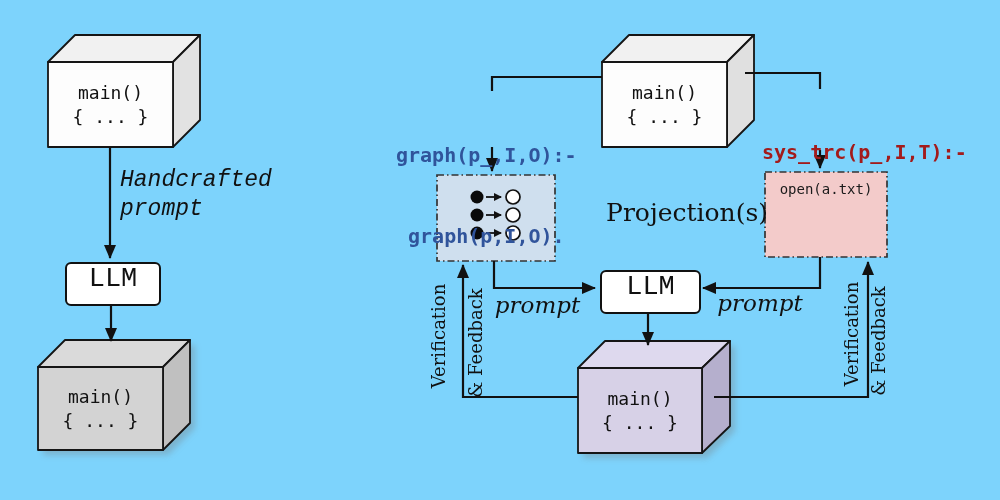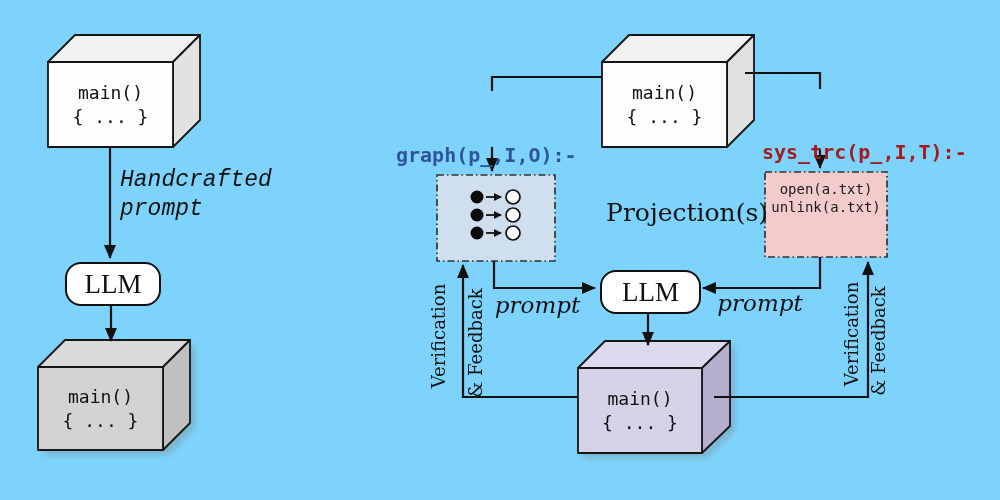--- a/index.html
+++ b/index.html
@@ -5,23 +5,23 @@
   html,body{margin:0;padding:0;background:#ffffff;}
   #canvas{position:relative;width:1000px;height:500px;background:#7dd3fc;overflow:hidden;
           font-family:"DejaVu Serif",serif;color:#111;}
   #overlay{position:absolute;left:0;top:0;width:1000px;height:500px;}
   .boxtext{position:absolute;display:flex;flex-direction:column;align-items:center;justify-content:center;
            font-family:"DejaVu Sans Mono",monospace;font-size:18px;line-height:1.3;color:#111;}
   .rule{position:absolute;font-family:"DejaVu Sans Mono",monospace;font-size:20px;font-weight:bold;
         line-height:27px;white-space:pre;text-align:center;}
   .rule-graph{color:#30549b;}
   .rule-trace{color:#a31b1b;}
-  .llmnode{position:absolute;display:flex;align-items:center;justify-content:center;
-           background:#ffffff;border:2px solid #111;border-radius:16px;
-           font-family:Liberation Serif, serif;font-size:27px;}
+  .llmnode{position:absolute;display:flex;justify-content:center;
+           background:#ffffff;border:2px solid #111;border-radius:6px;
+           font-family:Liberation Mono, monospace;font-size:27px;}
   .italic-label{position:absolute;font-family:"DejaVu Serif",serif;font-style:italic;font-size:23px;
                 line-height:1.25;}
   .serif-label{position:absolute;font-family:"DejaVu Serif",serif;font-size:25px;}
   .tracebox-text{position:absolute;font-family:"DejaVu Sans Mono",monospace;font-size:14px;
                  line-height:1.32;text-align:center;color:#1a1a1a;}
   .vlabel{position:absolute;width:120px;height:20px;transform:rotate(-90deg);transform-origin:center;
           font-family:"DejaVu Serif",serif;font-size:18px;text-align:center;line-height:20px;}
 </style>
 </head>
 <body>
@@ -125,31 +125,31 @@
     <div>{ ... }</div>
   </div>
 
   <div class="boxtext" style="left:602px;top:62px;width:125px;height:85px;">
     <div>main()</div>
     <div>{ ... }</div>
   </div>
 
   <div class="rule rule-graph" style="left:396px;top:88px;">
     <div>graph(p_,I,O):-</div>
+    <div>graph(p,I,O).</div>
   </div>
 
   <div class="rule rule-trace" style="left:762px;top:85px;">
     <div>sys_trc(p_,I,T):-</div>
   </div>
 
   <div class="serif-label" style="left:588px;top:198px;width:180px;text-align:right;">Projection(s)</div>
 
   <div class="tracebox-text" style="left:765px;top:180px;width:122px;">
     <div>open(a.txt)</div>
-    <div>unlink(a.txt)</div>
   </div>
 
   <div class="italic-label" style="left:490px;top:291px;width:95px;text-align:center;">prompt</div>
 
   <div class="italic-label" style="left:710px;top:289px;width:100px;text-align:center;">prompt</div>
 
   <div class="llmnode" style="left:600px;top:270px;width:97px;height:40px;">
     <span>LLM</span>
   </div>
 

